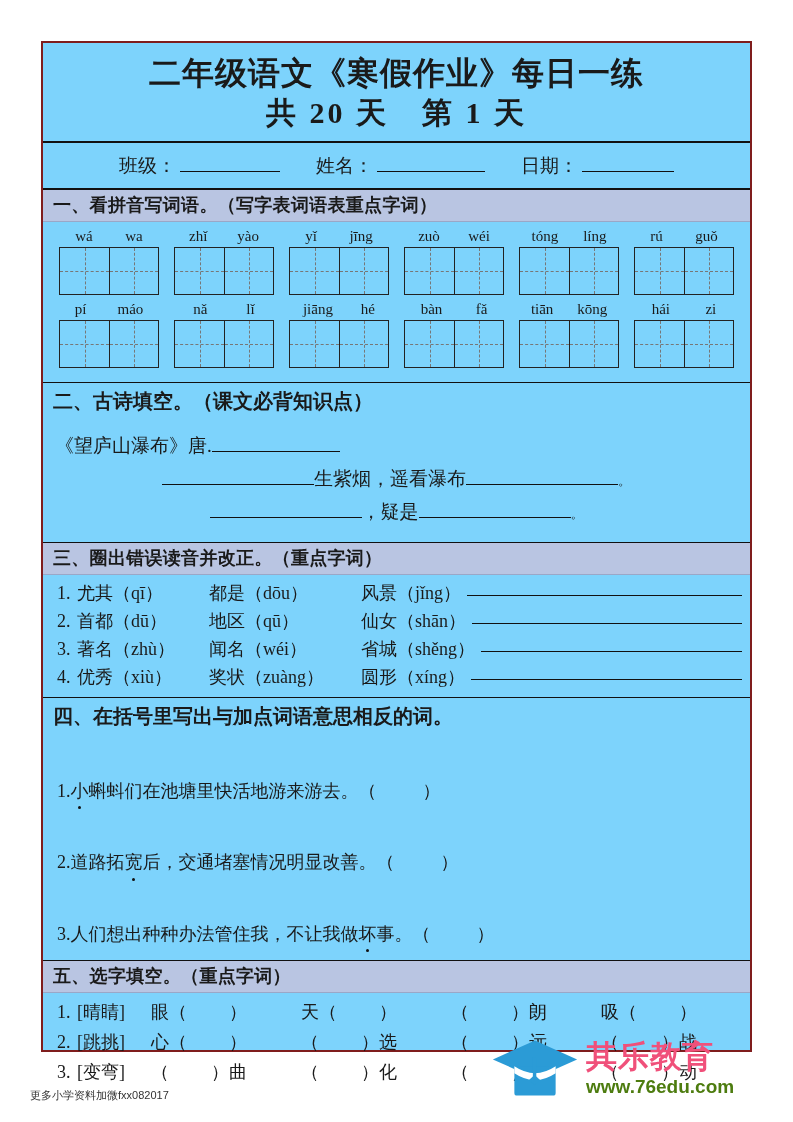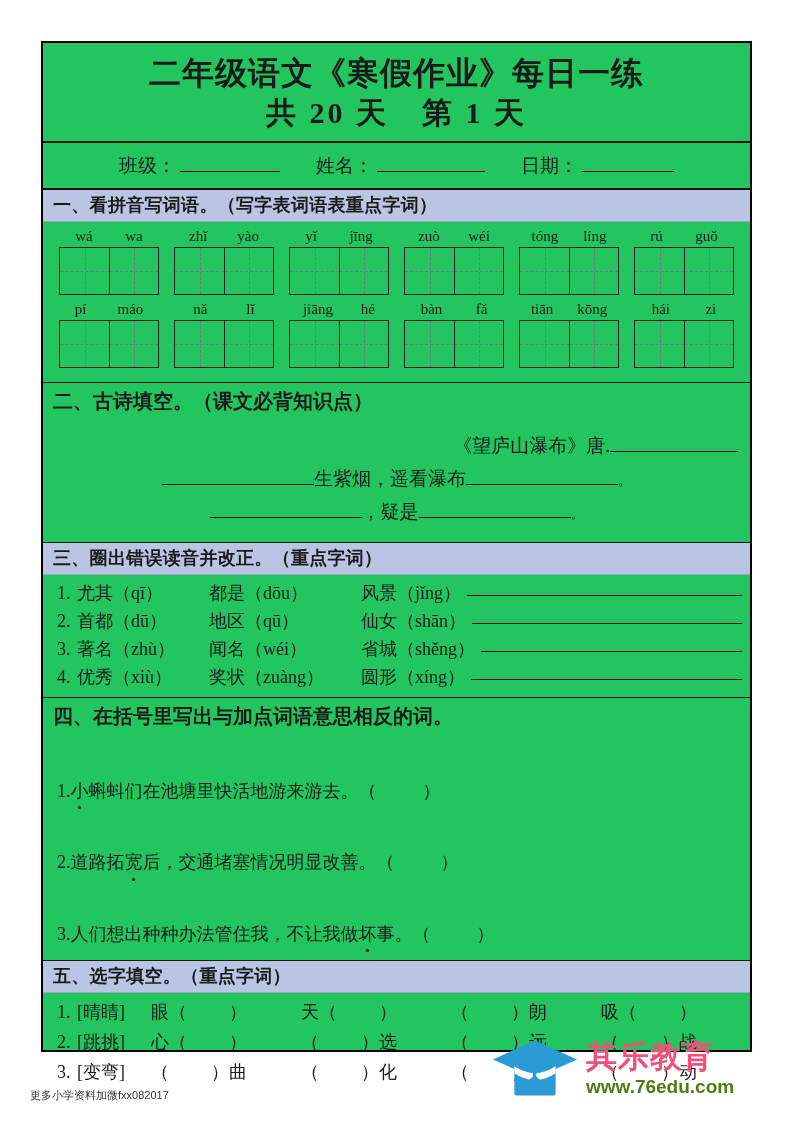--- a/index.html
+++ b/index.html
@@ -10,23 +10,23 @@
     width: 793px; height: 1122px;
     position: relative;
     font-family: "Liberation Serif", "DejaVu Serif", serif;
     color: #1a1a1a;
     overflow: hidden;
   }
   .page {
     position: absolute;
     left: 41px; top: 41px;
     width: 711px; height: 1011px;
-    border: 2px solid #000000;
+    border: 2px solid #7f1d1d;
     box-sizing: border-box;
-    background: #22c55e;
+    background: #7dd3fc;
   }
 
   
   .title-block {
     border-bottom: 2px solid #111;
     padding: 10px 0 9px 0;
     text-align: center;
   }
   .title-line {
     font-family: "Liberation Serif", "DejaVu Serif", serif;
@@ -116,21 +116,21 @@
   }
   .tzg-cell::after {
     content: "";
     position: absolute;
     top: 50%; left: 0; right: 0;
     border-top: 1px dashed #777;
   }
 
   
   .sec2-body { padding: 8px 12px 10px 12px; font-size: 19px; }
-  .poem-line { text-align: right; margin: 7px 0; white-space: nowrap; }
+  .poem-line { text-align: left; margin: 7px 0; white-space: nowrap; }
   .poem-l2, .poem-l3 { text-align: center; }
   .ul { display: inline-block; border-bottom: 1.6px solid #111; vertical-align: baseline; }
   .ul-125 { width: 128px; }
   .ul-150 { width: 152px; }
   .period { font-size: 13px; }
 
   
   .sec3-body { padding: 4px 0 6px 0; font-size: 18px; }
   .q3-row {
     display: flex;

